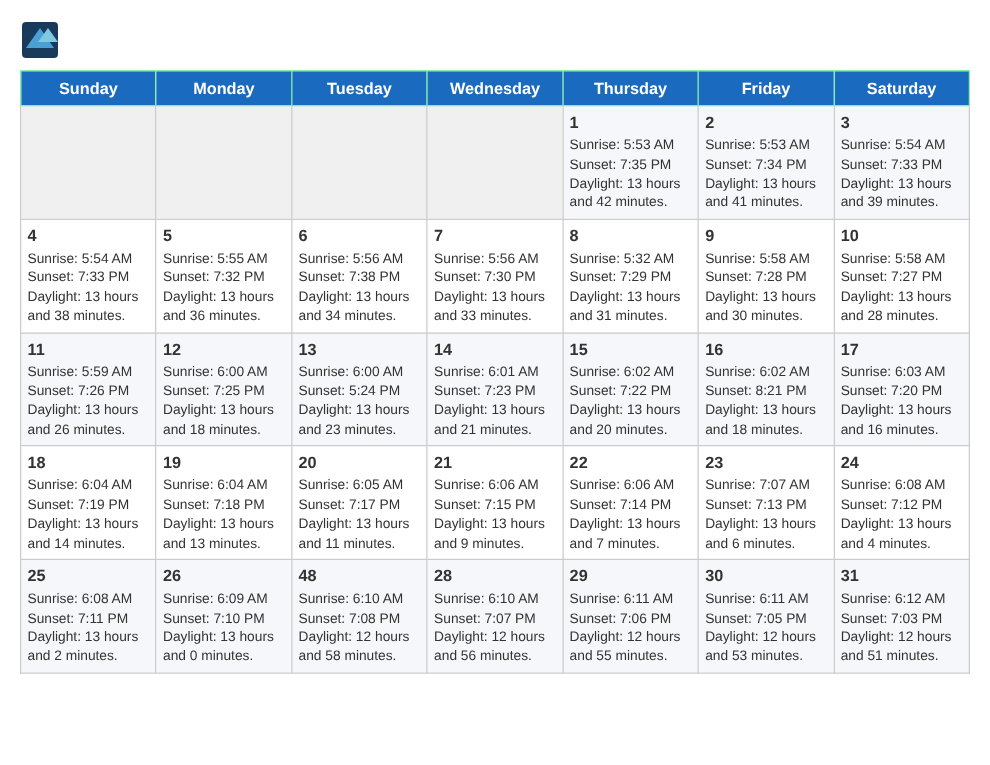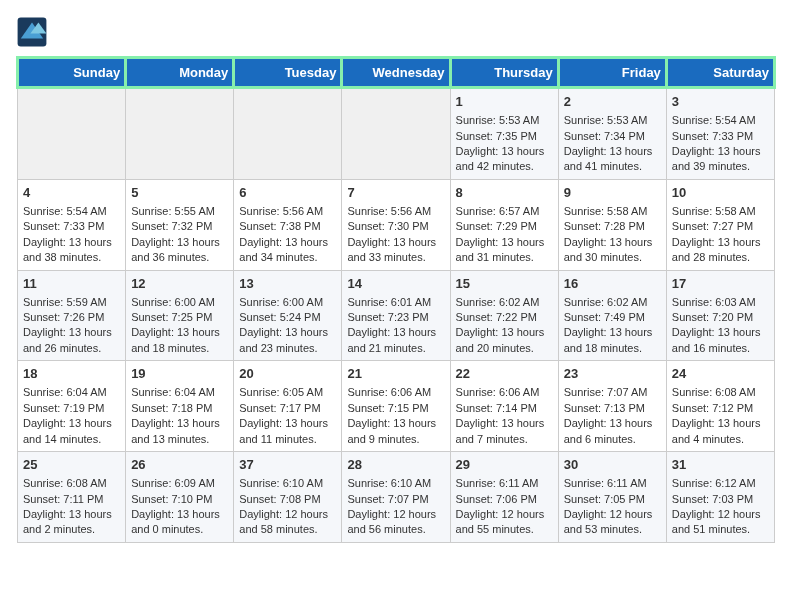--- a/index.html
+++ b/index.html
@@ -50,24 +50,24 @@
       width: 100%;
       border-collapse: collapse;
       font-size: 11px;
     }
     thead tr {
       background: #1a6bbf;
       color: #fff;
     }
     thead th {
       padding: 6px 4px;
-      text-align: right;
+      text-align: center;
       font-size: 13px;
       font-weight: bold;
-      border: 3px solid #86efac;
+      border: 1px solid #86efac;
     }
     tbody tr {
       vertical-align: top;
     }
     tbody td {
       border: 1px solid #ccc;
       padding: 4px 5px;
       min-height: 80px;
       height: 90px;
       color: #333;
@@ -174,21 +174,21 @@
         </td>
         <td>
           <span class="day-num">7</span>
           <div>Sunrise: 5:56 AM</div>
           <div>Sunset: 7:30 PM</div>
           <div>Daylight: 13 hours</div>
           <div>and 33 minutes.</div>
         </td>
         <td>
           <span class="day-num">8</span>
-          <div>Sunrise: 6:57 AM</div>
+          <div>Sunrise: 5:32 AM</div>
           <div>Sunset: 7:29 PM</div>
           <div>Daylight: 13 hours</div>
           <div>and 31 minutes.</div>
         </td>
         <td>
           <span class="day-num">9</span>
           <div>Sunrise: 5:58 AM</div>
           <div>Sunset: 7:28 PM</div>
           <div>Daylight: 13 hours</div>
           <div>and 30 minutes.</div>
@@ -233,21 +233,21 @@
         <td>
           <span class="day-num">15</span>
           <div>Sunrise: 6:02 AM</div>
           <div>Sunset: 7:22 PM</div>
           <div>Daylight: 13 hours</div>
           <div>and 20 minutes.</div>
         </td>
         <td>
           <span class="day-num">16</span>
           <div>Sunrise: 6:02 AM</div>
-          <div>Sunset: 7:49 PM</div>
+          <div>Sunset: 8:21 PM</div>
           <div>Daylight: 13 hours</div>
           <div>and 18 minutes.</div>
         </td>
         <td>
           <span class="day-num">17</span>
           <div>Sunrise: 6:03 AM</div>
           <div>Sunset: 7:20 PM</div>
           <div>Daylight: 13 hours</div>
           <div>and 16 minutes.</div>
         </td>
@@ -312,21 +312,21 @@
           <div>and 2 minutes.</div>
         </td>
         <td>
           <span class="day-num">26</span>
           <div>Sunrise: 6:09 AM</div>
           <div>Sunset: 7:10 PM</div>
           <div>Daylight: 13 hours</div>
           <div>and 0 minutes.</div>
         </td>
         <td>
-          <span class="day-num">37</span>
+          <span class="day-num">48</span>
           <div>Sunrise: 6:10 AM</div>
           <div>Sunset: 7:08 PM</div>
           <div>Daylight: 12 hours</div>
           <div>and 58 minutes.</div>
         </td>
         <td>
           <span class="day-num">28</span>
           <div>Sunrise: 6:10 AM</div>
           <div>Sunset: 7:07 PM</div>
           <div>Daylight: 12 hours</div>

